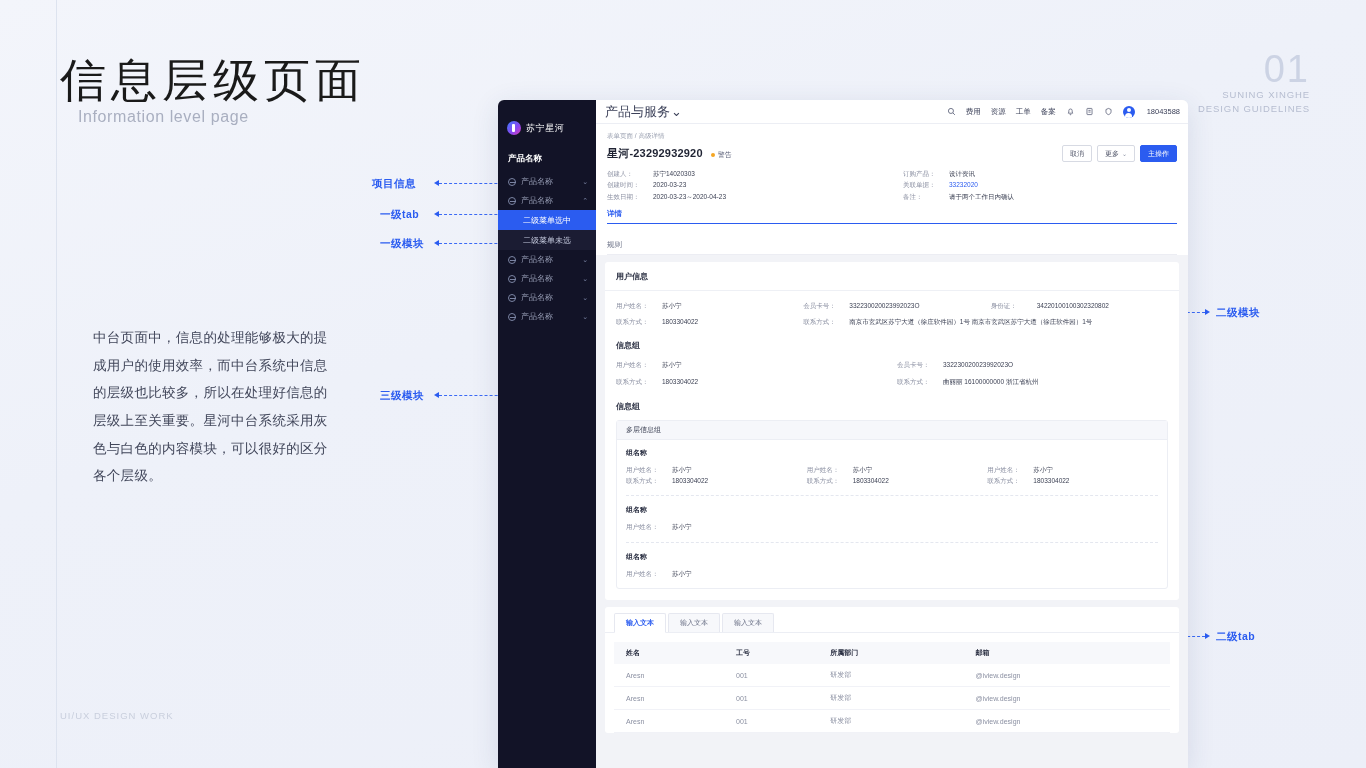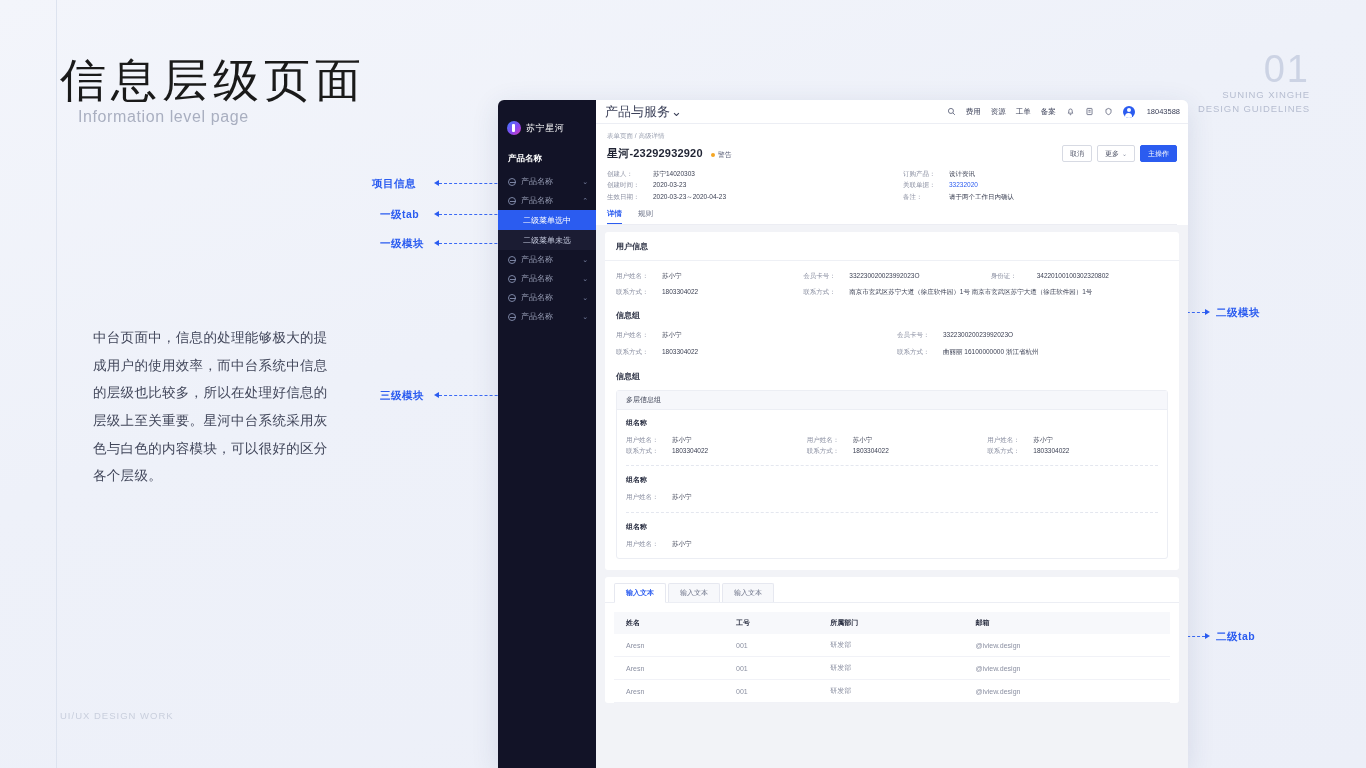--- a/index.html
+++ b/index.html
@@ -111,21 +111,21 @@
   .badge .dot { width: 4px; height: 4px; border-radius: 50%; background: #f5a623; }
   .dh-actions { margin-left: auto; display: flex; gap: 5px; align-items: center; }
   .btn { font-size: 7px; padding: 2.5px 7px; border-radius: 2px; border: 1px solid #d7dae3; background: #fff; color: #4a4f63; }
   .btn.primary { background: #2b5cf0; border-color: #2b5cf0; color: #fff; }
   .btn .cv { font-size: 6px; margin-left: 3px; color: #8a90a3; }
   .kv-grid { display: grid; grid-template-columns: 1fr 1fr; gap: 0 22px; margin-top: 6px; }
   .kv { display: flex; font-size: 6.5px; line-height: 1.75; }
   .kv .k { color: #8b90a2; width: 46px; flex: 0 0 46px; }
   .kv .v { color: #3a3f52; }
   .kv .v.link { color: #2b5cf0; }
-  .tabs { display: flex; gap: 16px; margin-top: 7px; border-bottom: 1px solid #ecedf3; }
+  .tabs { display: flex; gap: 16px; margin-top: 7px; border-bottom: 1px solid #ecedf3; flex-direction: column; }
   .tab { font-size: 7.5px; color: #6a7086; padding-bottom: 4px; }
   .tab.active { color: #2b5cf0; border-bottom: 1.5px solid #2b5cf0; font-weight: bold; }
 
   .card { background: #fff; margin: 7px 9px 0 9px; border-radius: 3px; padding: 9px 11px 11px 11px; }
   .card-title { font-size: 8px; font-weight: bold; color: #2a2f42; }
   .card-divider { height: 1px; background: #eef0f5; margin: 8px -11px 9px -11px; }
   .grid3 { display: grid; grid-template-columns: 1fr 1fr 1fr; gap: 6px 10px; }
   .grid2 { display: grid; grid-template-columns: 1fr 1fr; gap: 6px 10px; }
   .sec-title { font-size: 8px; font-weight: bold; color: #2a2f42; margin: 13px 0 8px 0; }
 

